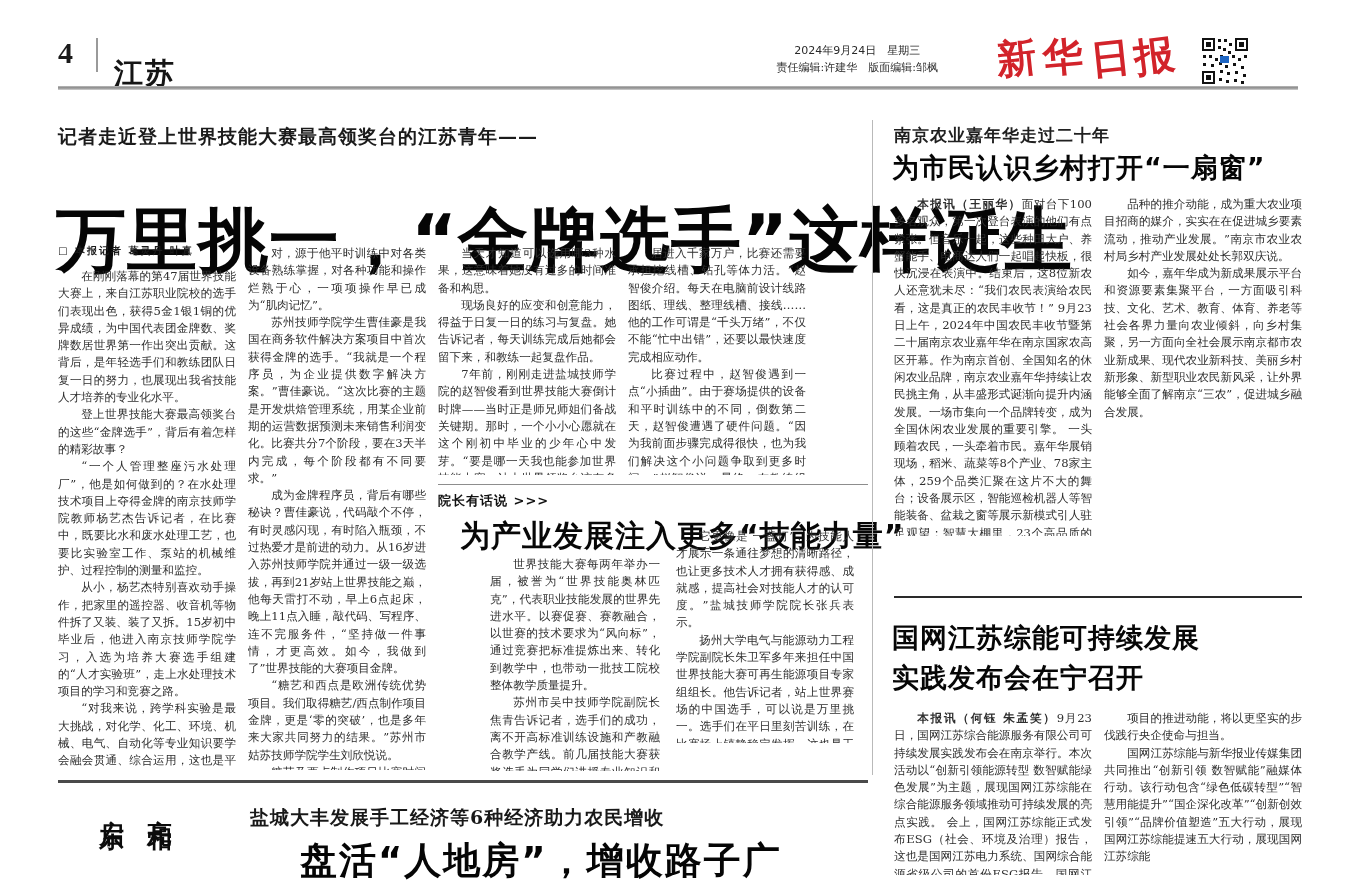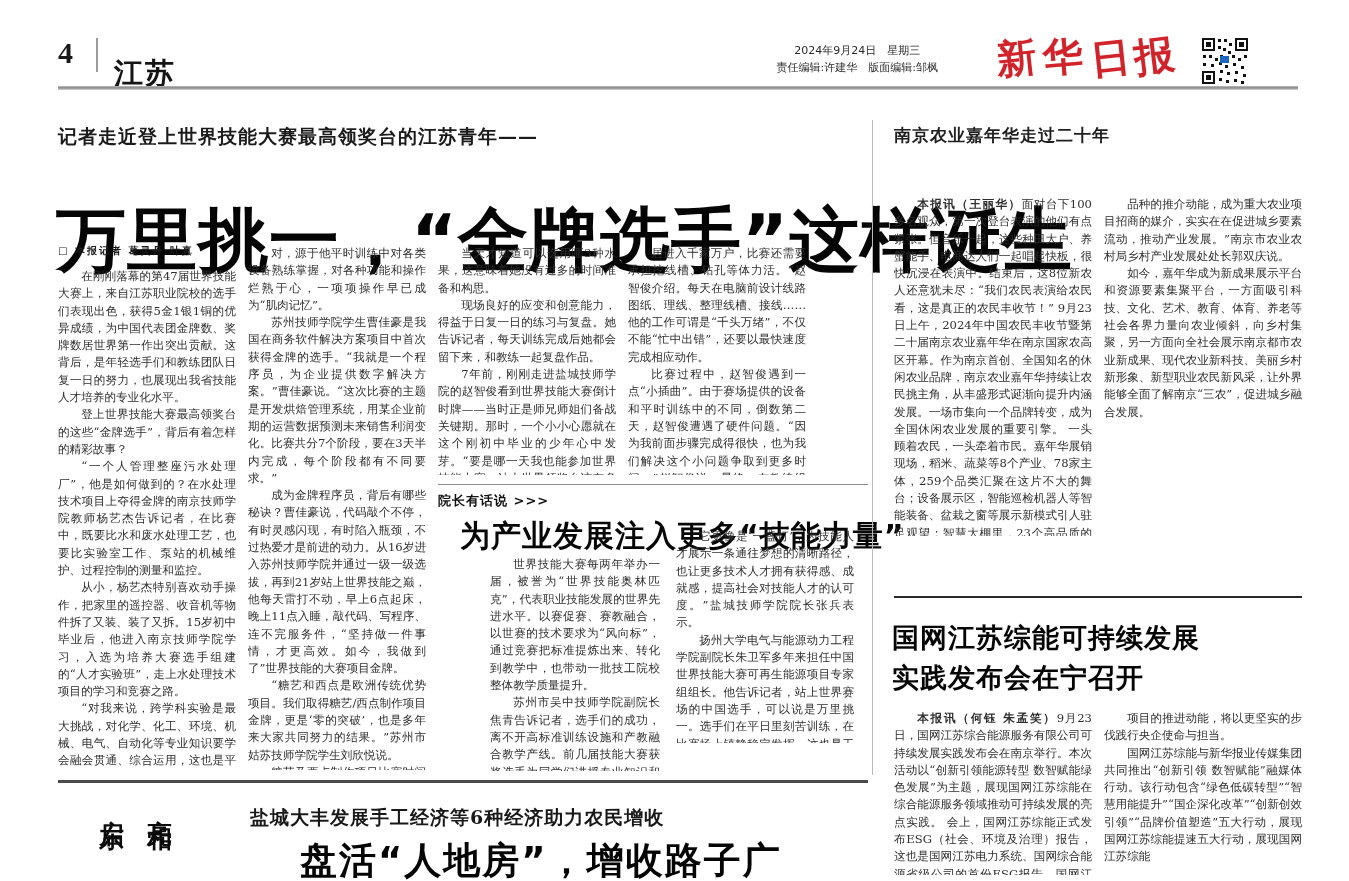--- a/index.html
+++ b/index.html
@@ -325,20 +325,21 @@
       <p>苏州市吴中技师学院副院长焦青告诉记者，选手们的成功，离不开高标准训练设施和产教融合教学产线。前几届技能大赛获奖选手为同学们讲授专业知识和实战经验，进一步提升了教育质量，为学生开辟广阔的学习与成长路径。</p>
     </div>
   <div class="body-col" style="left:676px; top:528px; width:178px; height:215px;">
       <p>它更像是‘一盏灯’，为技能人才展示一条通往梦想的清晰路径，也让更多技术人才拥有获得感、成就感，提高社会对技能人才的认可度。”盐城技师学院院长张兵表示。</p>
       <p>扬州大学电气与能源动力工程学院副院长朱卫军多年来担任中国世界技能大赛可再生能源项目专家组组长。他告诉记者，站上世界赛场的中国选手，可以说是万里挑一。选手们在平日里刻苦训练，在比赛场上镇静稳定发挥，这也是工匠精神的体现。未来，他们将走进更多企业，为产业发展注入更多“技能力量”，助力我国制造业水平提升。</p>
     </div>
 
   <div class="vrule" style="left:872px; top:120px; height:655px;"></div>
 
   <div class="r-kicker" style="left:894px; top:124px;">南京农业嘉年华走过二十年</div>
+  <div class="r-headline" style="left:892px; top:150px;">为市民认识乡村打开“一扇窗”</div>
 
   <div class="body-col" style="left:894px; top:196px; width:198px; height:340px;">
     <p class="lead"><b>本报讯（王丽华）</b><span>面对台下100多名观众，第一次登台表演的他们有点紧张。但音乐一起，这些种田大户、养蟹能手、电商达人们一起唱起快板，很快沉浸在表演中。结束后，这8位新农人还意犹未尽：“我们农民表演给农民看，这是真正的农民丰收节！”
 9月23日上午，2024年中国农民丰收节暨第二十届南京农业嘉年华在南京国家农高区开幕。作为南京首创、全国知名的休闲农业品牌，南京农业嘉年华持续让农民挑主角，从丰盛形式诞渐向提升内涵发展。一场市集向一个品牌转变，成为全国休闲农业发展的重要引擎。
 一头顾着农民，一头牵着市民。嘉年华展销现场，稻米、蔬菜等8个产业、78家主体，259个品类汇聚在这片不大的舞台；设备展示区，智能巡检机器人等智能装备、盆栽之窗等展示新模式引人驻足观望；智慧大棚里，23个高品质的番茄、黄瓜、南瓜、西瓜等品种在展现农业新貌……
 “2006年的首场嘉年华还只是一个农产品迎城的市集。20年来，农业嘉年华不断升级、好吃、好玩、好逛，还被赋予农业新技术、新成果、新概念、新</span></p>
   </div>
   <div class="body-col" style="left:1104px; top:196px; width:198px; height:340px;">
       <p>品种的推介动能，成为重大农业项目招商的媒介，实实在在促进城乡要素流动，推动产业发展。”南京市农业农村局乡村产业发展处处长郭双庆说。</p>
       <p>如今，嘉年华成为新成果展示平台和资源要素集聚平台，一方面吸引科技、文化、艺术、教育、体育、养老等社会各界力量向农业倾斜，向乡村集聚，另一方面向全社会展示南京都市农业新成果、现代农业新科技、美丽乡村新形象、新型职业农民新风采，让外界能够全面了解南京“三农”，促进城乡融合发展。</p>

